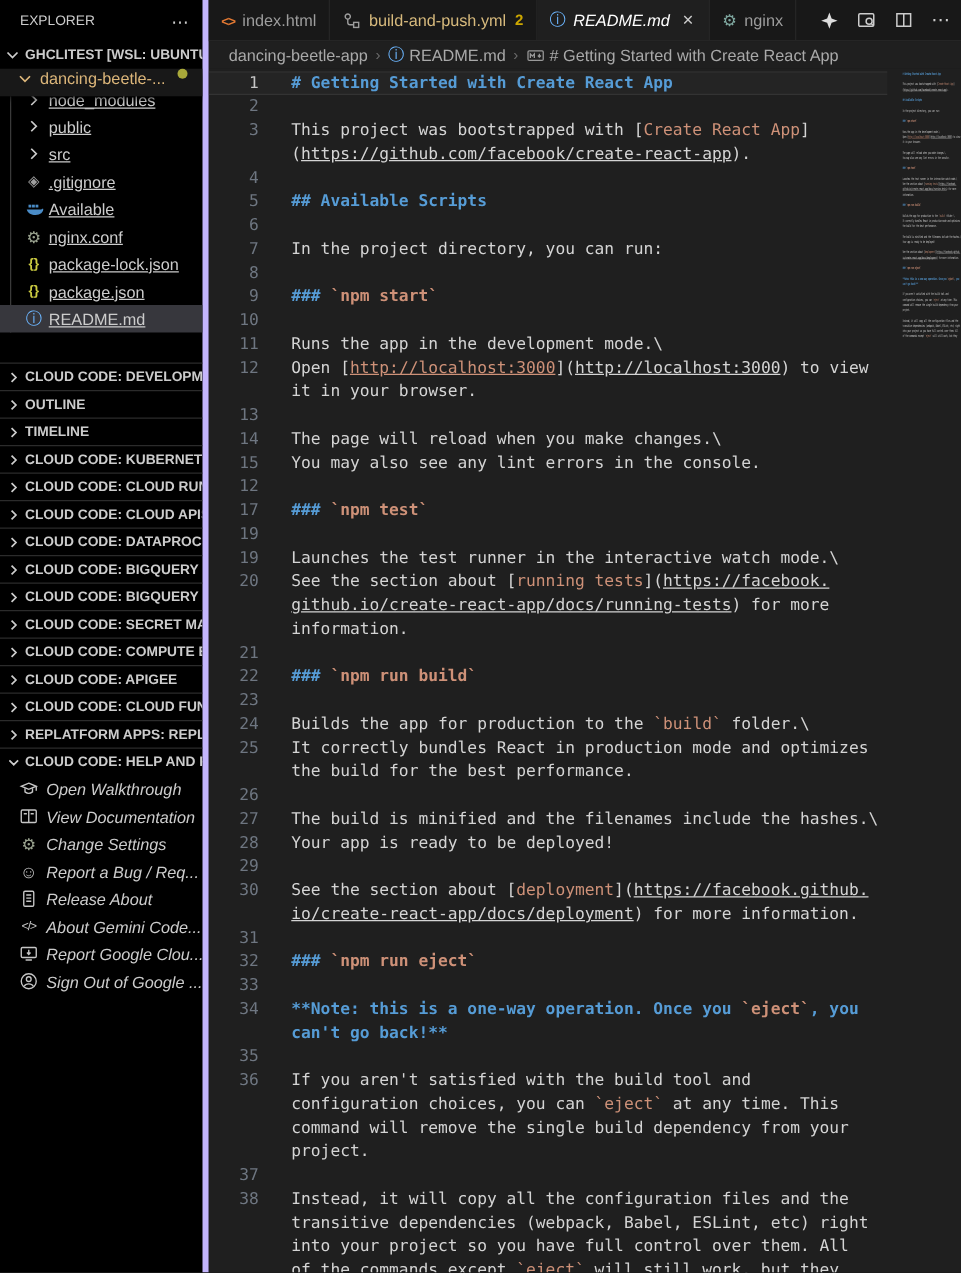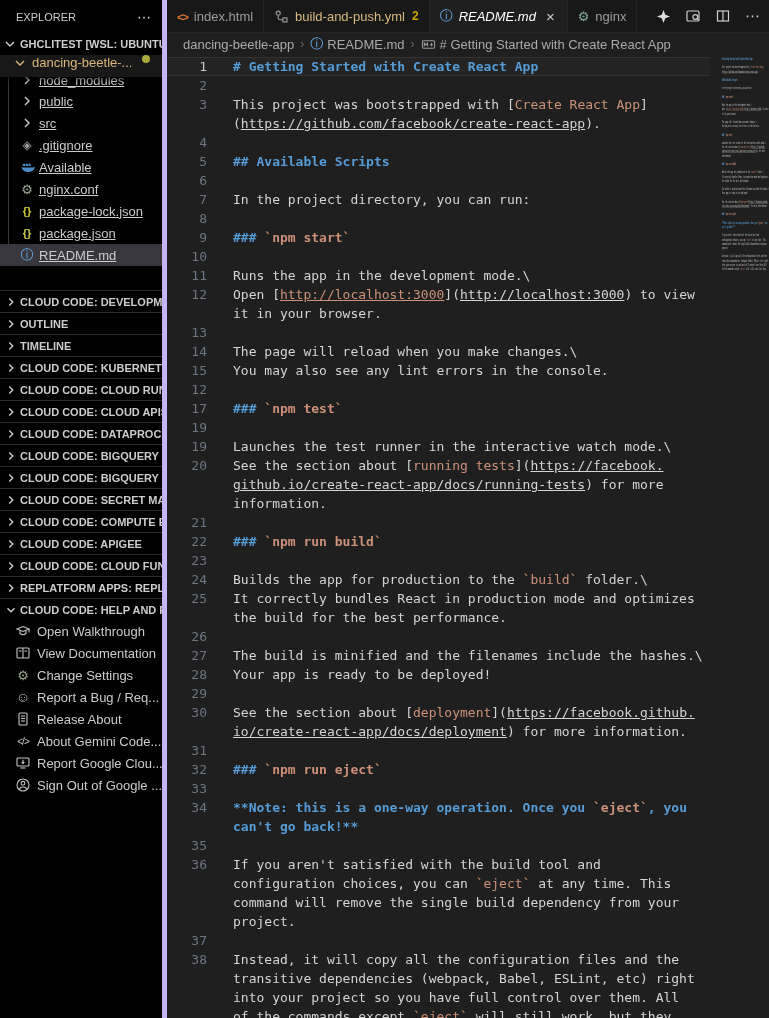--- a/index.html
+++ b/index.html
@@ -33,21 +33,21 @@
   .ticon { width:18px; min-width:18px; display:inline-flex; justify-content:center; align-items:center; }
   .tlabel { margin-left:3px;text-decoration:underline; }
   .gap { height:24px; }
   .sec { height:22px; display:flex; align-items:center; border-top:1px solid #2B2B2B;
          font-size:11px; font-weight:bold; color:#CCCCCC; padding-left:4px; white-space:nowrap;
          overflow:hidden; }
   .sec .lbl { margin-left:2px; }
   .hrow { height:22px; display:flex; align-items:center; padding-left:14px; font-size:13px;
           color:#CCCCCC; white-space:nowrap; }
   .hrow .hicon { width:18px; min-width:18px; display:inline-flex; justify-content:center; color:#C5C5C5; }
-  .hrow .lbl { margin-left:5px; }
+  .hrow .lbl { margin-left:5px;font-style:italic; }
 
   
   .main { flex:1; display:flex; flex-direction:column; height:100%; min-width:0; }
   .tabbar { height:33px; background:#181818; display:flex; align-items:stretch;
             border-bottom:1px solid #252525; }
   .tabs { display:flex; }
   .tab { display:flex; align-items:center; padding:0 10px; font-size:13px; color:#9D9D9D;
          border-right:1px solid #252525; background:#181818; cursor:pointer; white-space:nowrap; }
   .tab .lbl { margin-left:6px; }
   .tab.active { background:#1F1F1F; color:#FFFFFF; }

